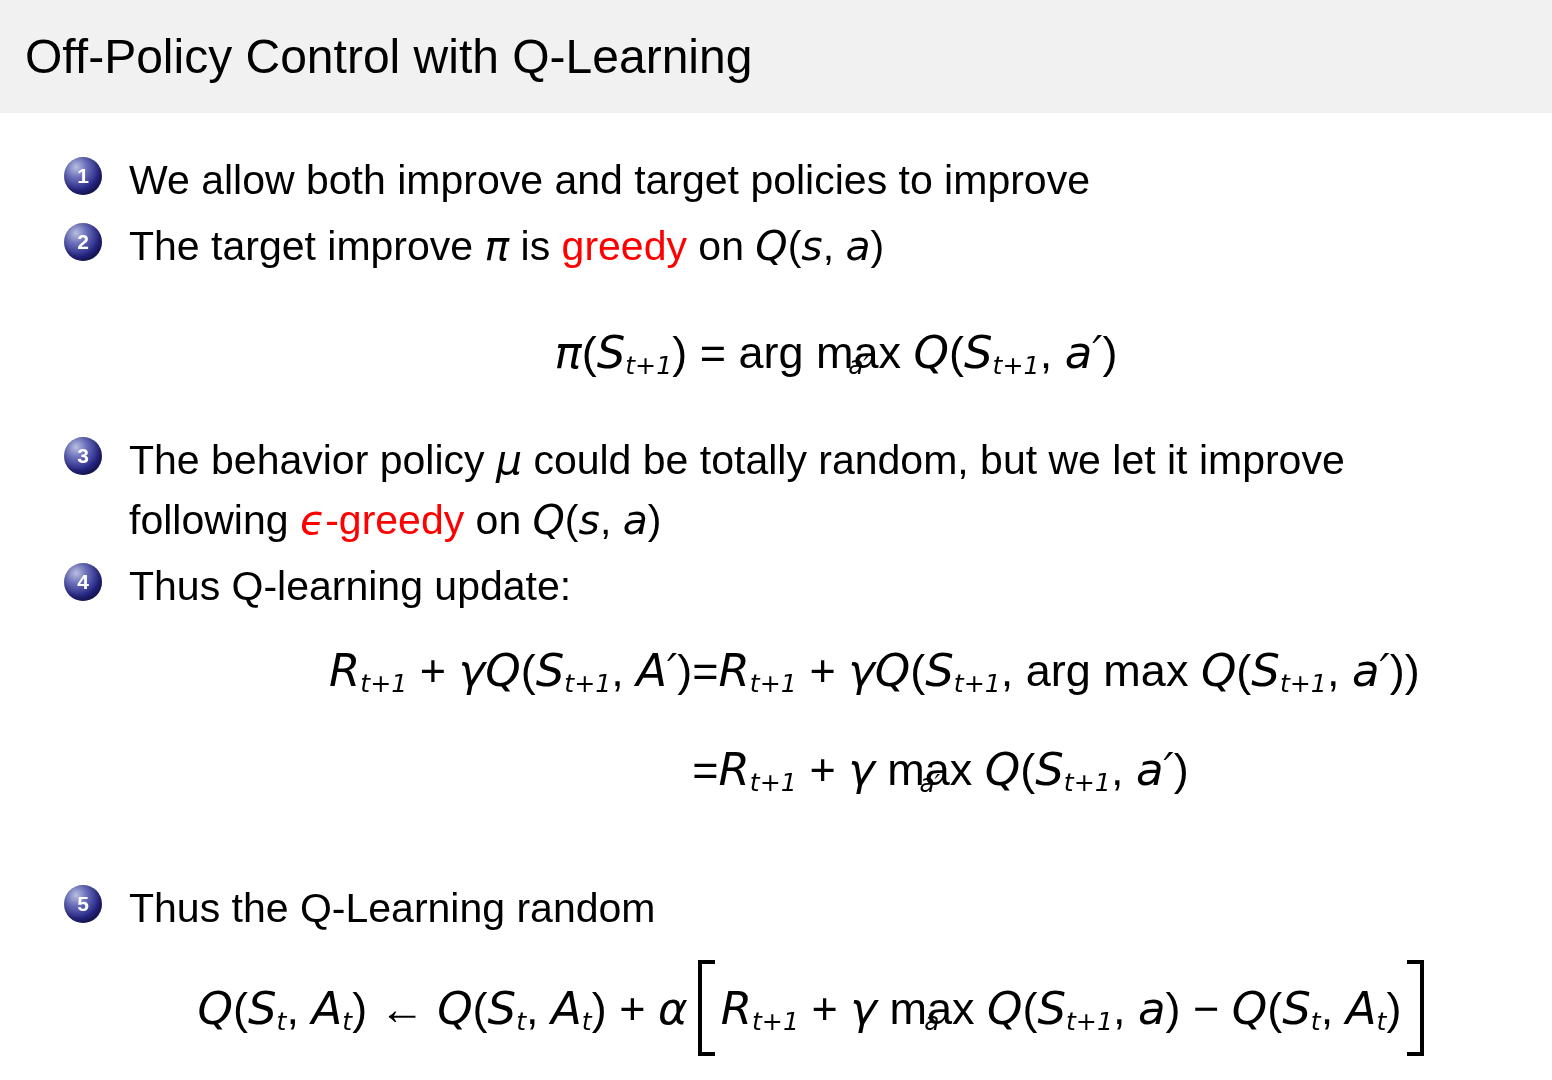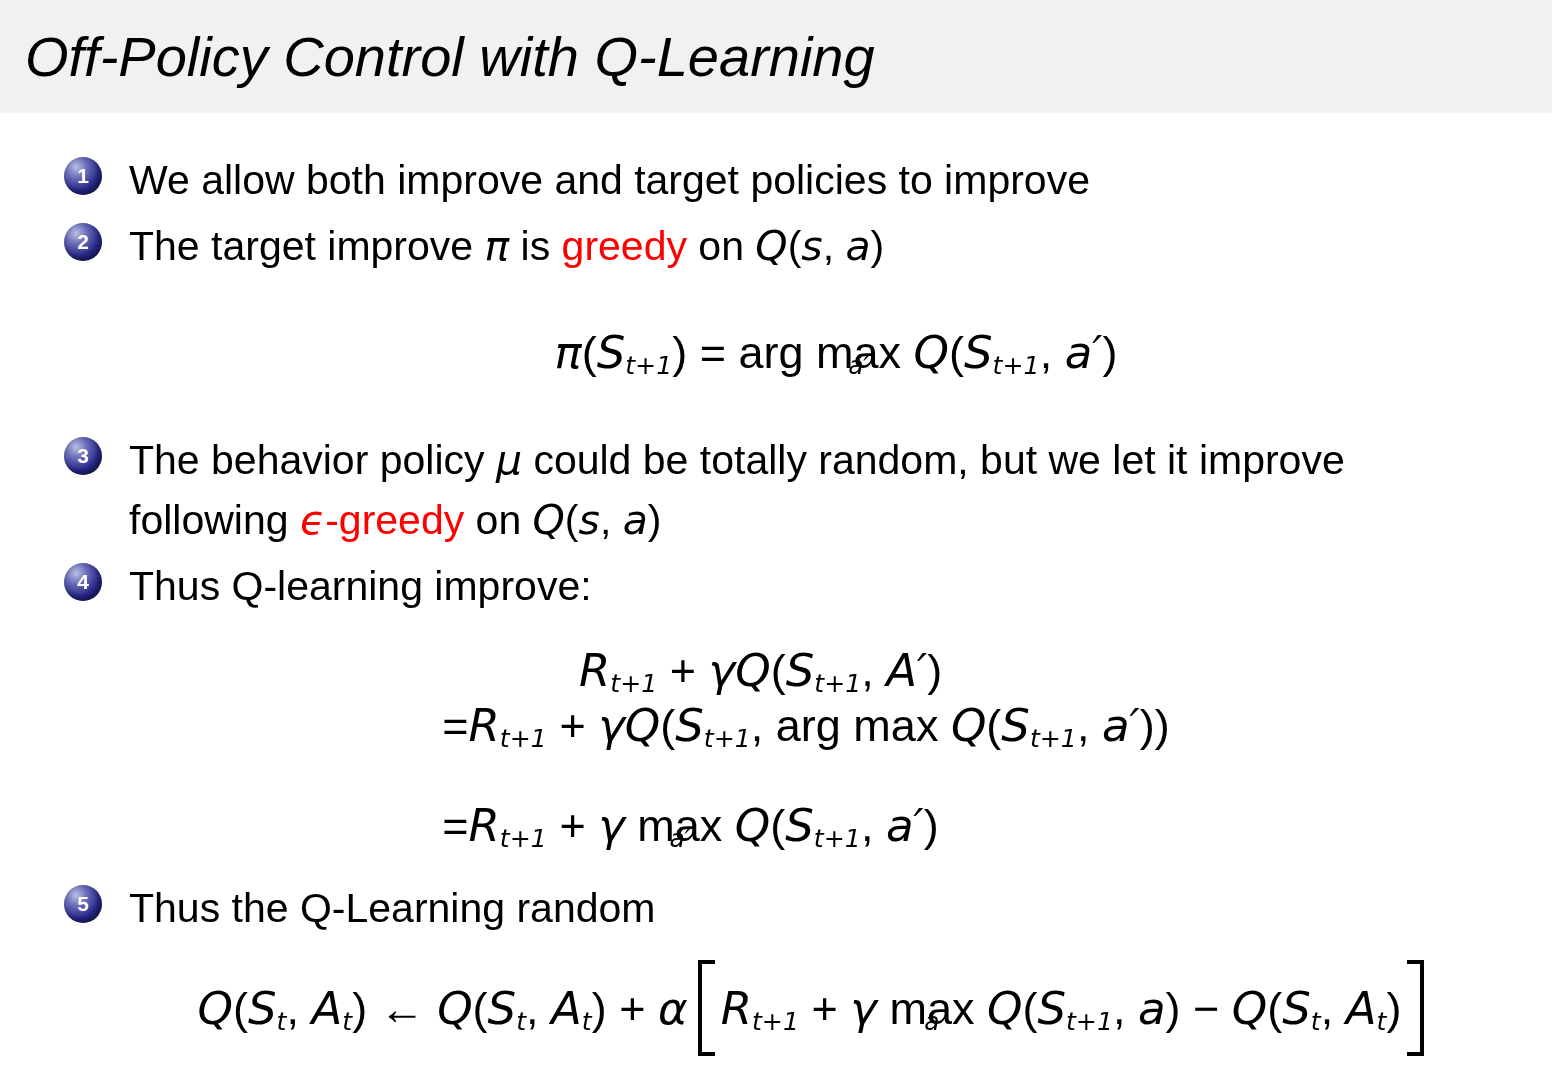--- a/index.html
+++ b/index.html
@@ -6,38 +6,37 @@
   .slide{
     position:relative;width:1552px;height:1080px;overflow:hidden;
     background:#ffffff;color:#000;
     font-family:"Liberation Sans",sans-serif;
   }
   .titlebar{
     position:absolute;top:0;left:0;width:1552px;height:113px;
     background:#f1f1f2;display:flex;align-items:center;
   }
   .titlebar h1{
-    margin:0 6px 0 25px;font-size:56px;font-weight:normal;letter-spacing:0;
+    margin:0 6px 0 25px;font-size:48px;font-weight:normal;letter-spacing:0;
     font-family:"Liberation Sans",sans-serif;
-    font-style:italic;
   }
   .item{
     position:absolute;left:64px;display:flex;align-items:flex-start;gap:27px;
     font-size:41px;line-height:1.47;max-width:1470px;
   }
   .ball{
     flex:0 0 auto;width:38px;height:38px;border-radius:50%;margin-top:7px;
     background:radial-gradient(circle at 32% 27%,#b9bfe0 0%,#6a6eb8 28%,#28288a 62%,#0d0d50 100%);
     box-shadow:inset -2px -3px 6px rgba(0,0,0,.35);
     color:#fff;font-size:21px;font-weight:bold;
     display:flex;align-items:center;justify-content:center;
   }
   .eq{position:absolute;left:0;width:1552px;text-align:center;font-size:45px;line-height:1.2;}
   .eqgrid{position:absolute;left:50%;transform:translateX(-50%);font-size:45px;line-height:1.2;white-space:nowrap;}
-  .eqrow{display:flex;flex-direction:column;}
+  .eqrow{display:flex;}
   .eqrow + .eqrow{margin-top:20px;}
   .eqleft{width:500px;text-align:right;}
   .eqright{text-align:left;}
   
   .tk-r{}
   .tk-v{font-style:italic;font-family:"DejaVu Sans",sans-serif;}
   .tk-a{color:#ff0000;text-align:center;}
   .tk-av{color:#ff0000;font-style:italic;font-family:"DejaVu Sans",sans-serif;}
   .tk-sub{font-size:0.56em;vertical-align:-0.24em;font-style:italic;font-family:"DejaVu Sans",sans-serif;margin-top:44px;}
   .munder{display:inline-block;position:relative;margin-top:24px;}
@@ -81,21 +80,21 @@
     <span class="ball">
         <span>3</span>
       </span>
     <span class="itext"><span class="tk-r">The behavior policy </span><span class="tk-v">μ</span><span class="tk-r"> could be totally random, but we let it improve</span><br><span class="tk-r">following </span><span class="tk-av">ϵ</span><span class="tk-a">-greedy</span><span class="tk-r"> on </span><span class="tk-v">Q</span><span class="tk-r">(</span><span class="tk-v">s</span><span class="tk-r">, </span><span class="tk-v">a</span><span class="tk-r">)</span></span>
   </div>
 
   <div class="item" style="top:556px">
     <span class="ball">
         <span>4</span>
       </span>
-    <span class="itext"><span class="tk-r">Thus Q-learning improve:</span></span>
+    <span class="itext"><span class="tk-r">Thus Q-learning update:</span></span>
   </div>
 
   <div class="eqgrid" style="top:644px;margin-left:30px">
     <div class="eqrow">
       <div class="eqleft"><span class="tk-v">R</span><span class="tk-sub">t+1</span><span class="tk-r"> + </span><span class="tk-v">γQ</span><span class="tk-r">(</span><span class="tk-v">S</span><span class="tk-sub">t+1</span><span class="tk-r">, </span><span class="tk-v">A′</span><span class="tk-r">) </span></div>
       <div class="eqright"><span class="tk-r">=</span><span class="tk-v">R</span><span class="tk-sub">t+1</span><span class="tk-r"> + </span><span class="tk-v">γQ</span><span class="tk-r">(</span><span class="tk-v">S</span><span class="tk-sub">t+1</span><span class="tk-r">, arg max </span><span class="tk-v">Q</span><span class="tk-r">(</span><span class="tk-v">S</span><span class="tk-sub">t+1</span><span class="tk-r">, </span><span class="tk-v">a′</span><span class="tk-r">))</span></div>
     </div>
     <div class="eqrow">
       <div class="eqleft"></div>
       <div class="eqright"><span class="tk-r">=</span><span class="tk-v">R</span><span class="tk-sub">t+1</span><span class="tk-r"> + </span><span class="tk-v">γ</span><span class="tk-r"> </span><span class="munder"><span>max</span><span class="u">a′</span></span><span class="tk-r"> </span><span class="tk-v">Q</span><span class="tk-r">(</span><span class="tk-v">S</span><span class="tk-sub">t+1</span><span class="tk-r">, </span><span class="tk-v">a′</span><span class="tk-r">)</span></div>

